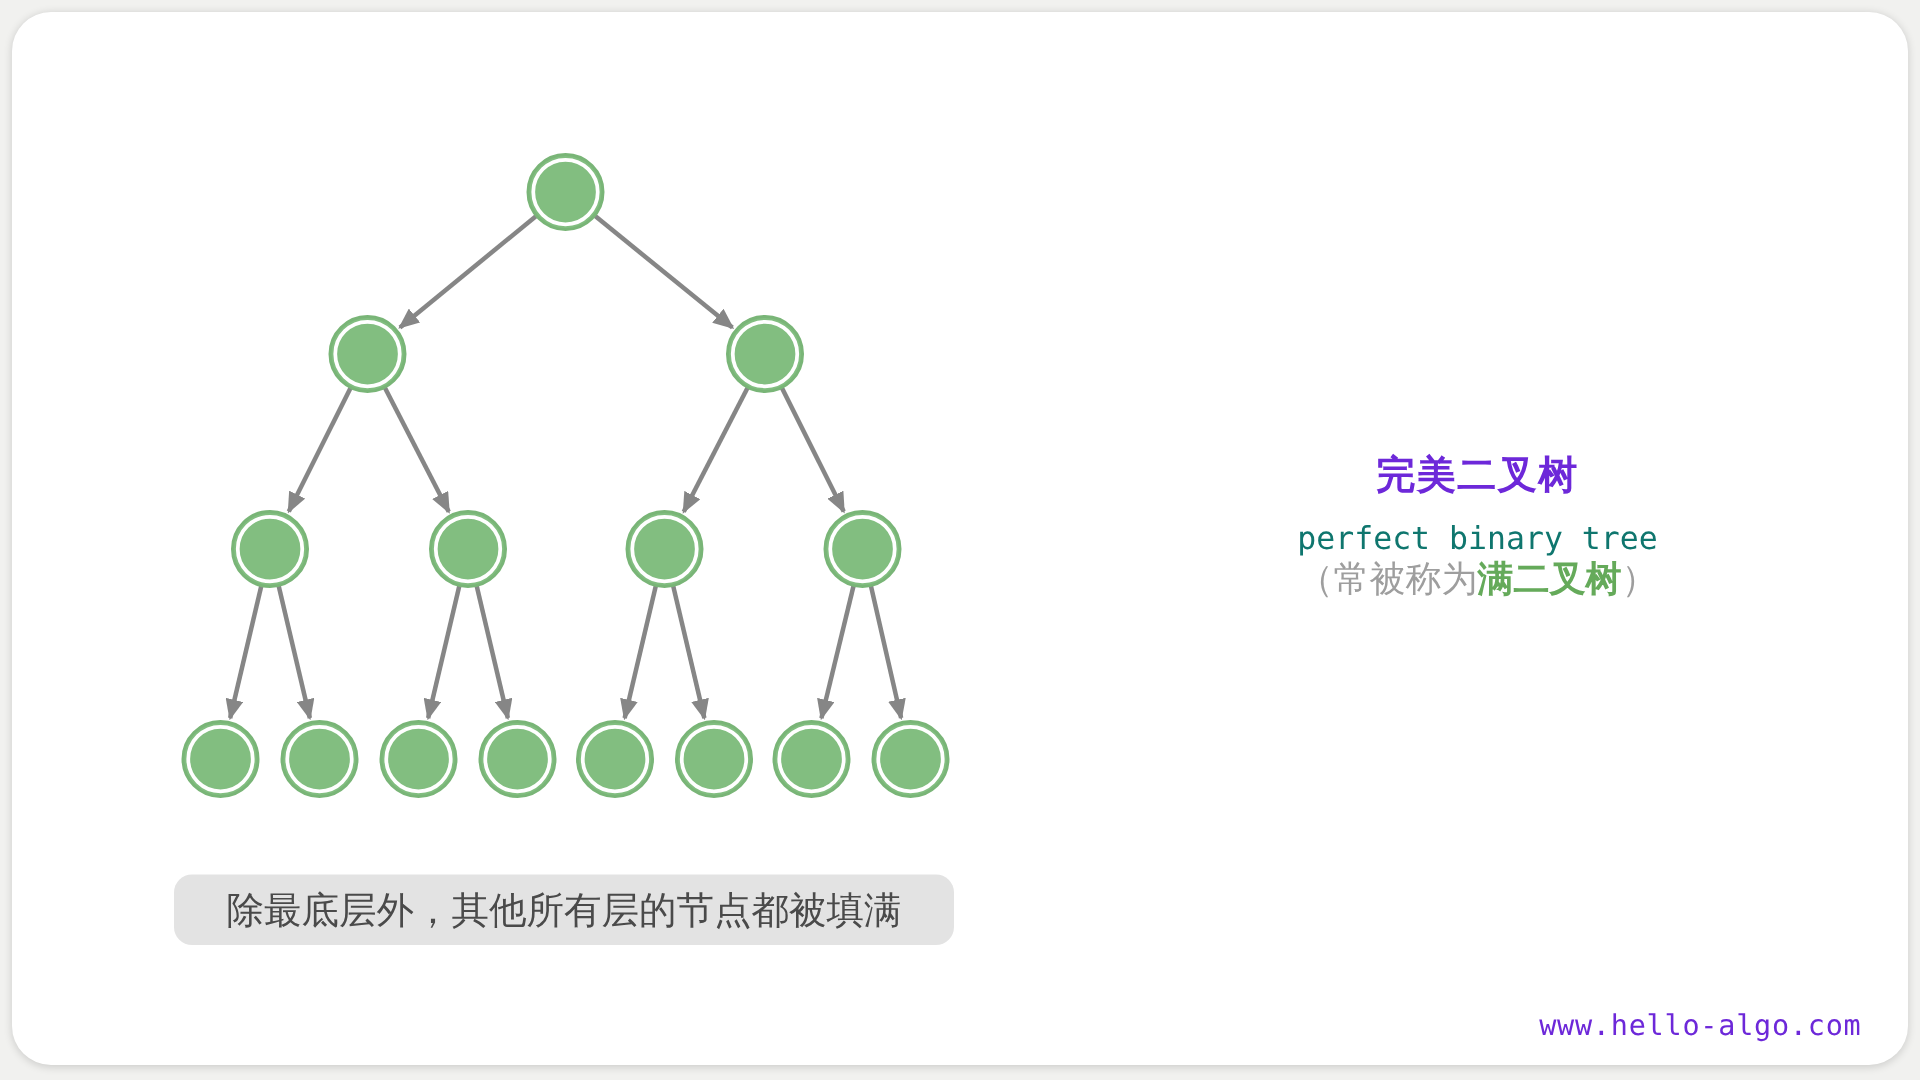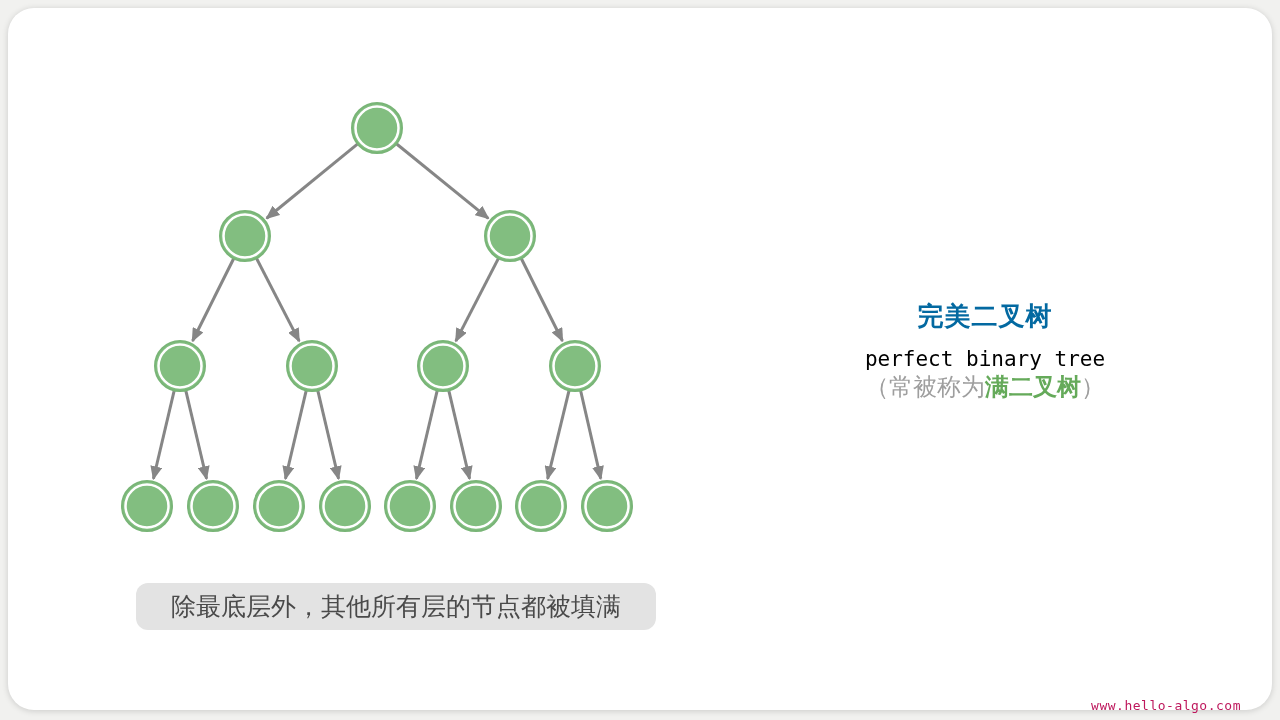--- a/index.html
+++ b/index.html
@@ -19,49 +19,49 @@
   svg.tree{
     position:absolute;left:0;top:0;width:1280px;height:720px;
     pointer-events:none;
   }
   .label-block{
     position:absolute;
     left:820px;top:300px;width:330px;
     text-align:center;
   }
   .label-title{
-    font-size:26px;font-weight:bold;color:#0369a1;
+    font-size:26px;font-weight:bold;color:#6d28d9;
     letter-spacing:1px;line-height:32px;
   }
   .label-en{
     margin-top:14px;
     font-family:"DejaVu Sans Mono", monospace;
-    font-size:21px;color:#000000;line-height:26px;
+    font-size:21px;color:#0f766e;line-height:26px;
     white-space:nowrap;
   }
   .label-alias{
     font-size:24px;color:#9e9e9e;line-height:30px;
     white-space:nowrap;
   }
   .label-alias .alias-bold{
     color:#65aa5a;font-weight:bold;
   }
   .caption-pill{
     position:absolute;
-    left:136px;top:583px;width:520px;height:47px;
+    left:116px;top:583px;width:520px;height:47px;
     background:#e3e3e3;border-radius:12px;
     display:flex;align-items:center;justify-content:center;
     font-size:25px;color:#4a4a4a;
     white-space:nowrap;
   }
   .watermark{
     position:absolute;
-    right:39px;bottom:7px;
+    right:39px;bottom:25px;
     font-family:"DejaVu Sans Mono", monospace;
-    font-size:13px;color:#be185d;
+    font-size:19px;color:#6d28d9;
     letter-spacing:0.5px;
   }
 </style>
 </head>
 <body>
 
 <div class="card"></div>
 
 <svg class="tree" viewBox="0 0 1280 720">
   <defs>

